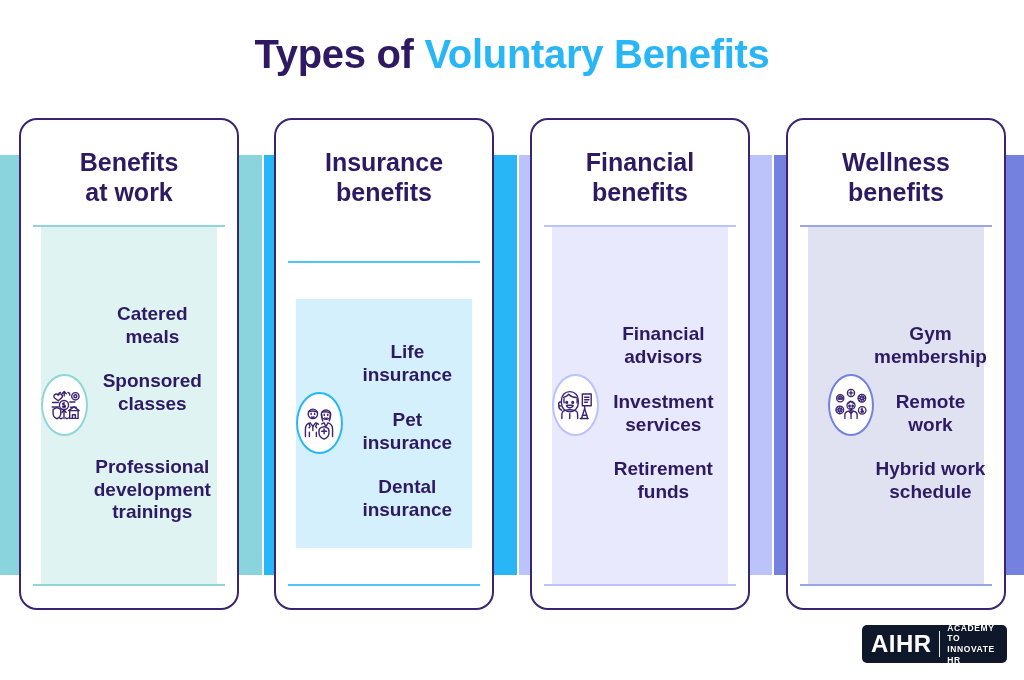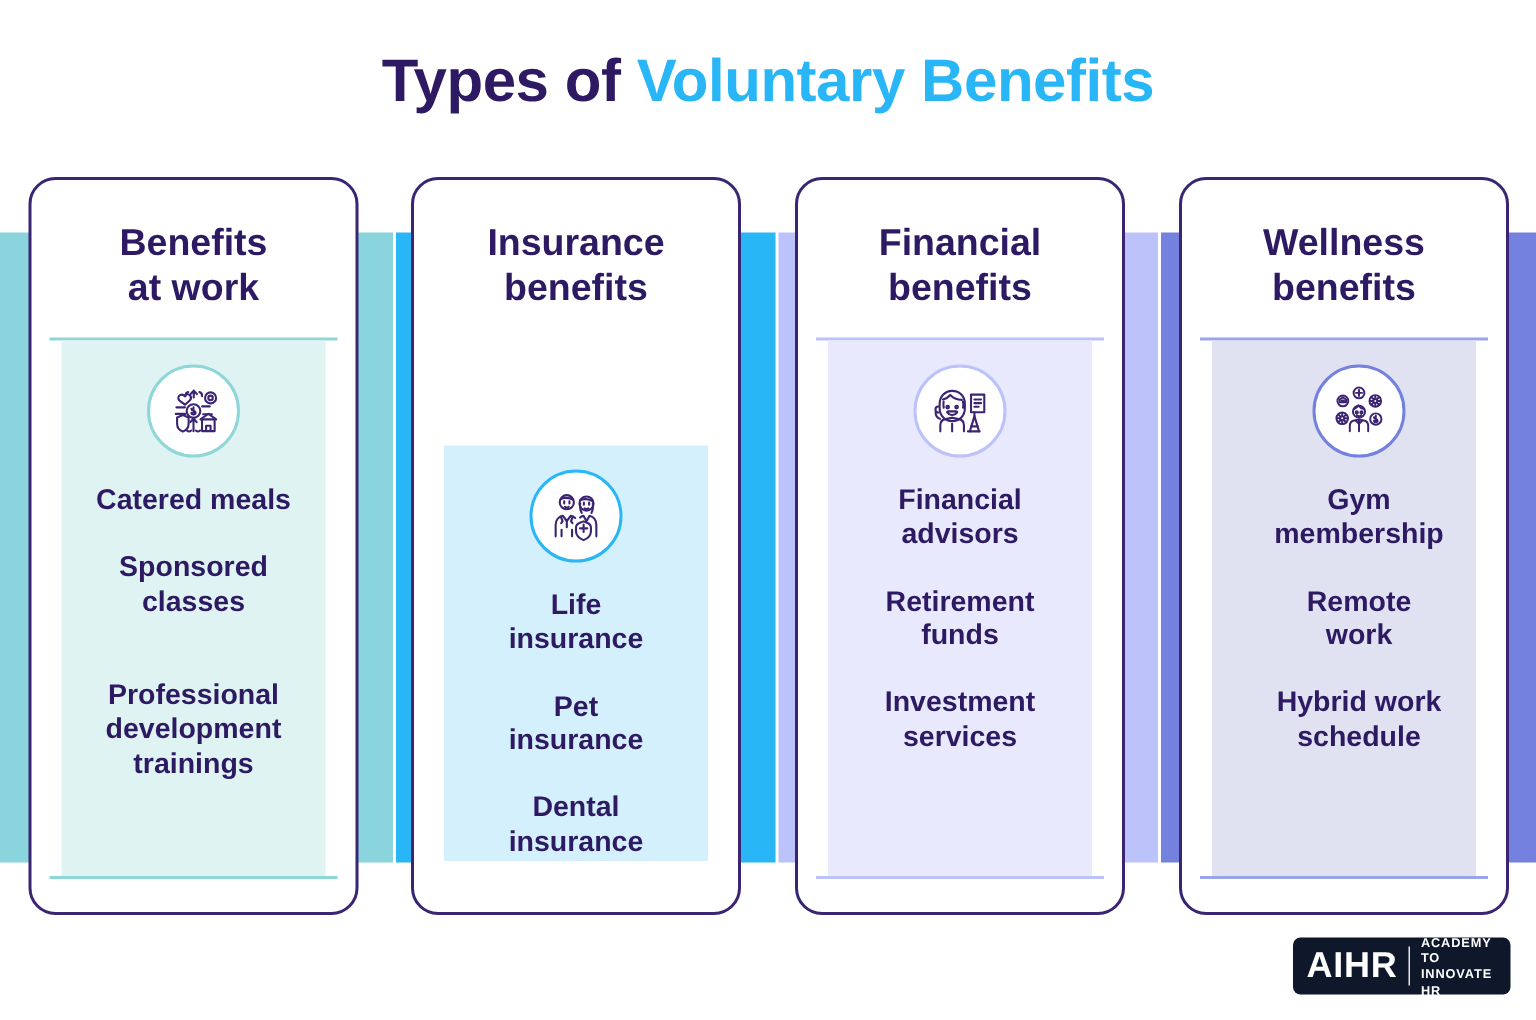--- a/index.html
+++ b/index.html
@@ -72,21 +72,21 @@
   .divider {
     margin-top: 18px;
     width: 192px;
     height: 2px;
   }
   .panel {
     margin-top: 0px;
     width: 176px;
     flex: 1 1 auto;
     display: flex;
-    flex-direction: column;
+    flex-direction: row;
     align-items: center;
     box-sizing: border-box;
     padding-top: 16px;
   }
   .panel-bottomline {
     width: 192px;
     height: 2px;
     margin-bottom: 22px;
   }
   .icon-wrap {
@@ -261,24 +261,24 @@
       <path d="M31.5 39.5l3.5-11.6 3.5 11.6"></path>
       <path d="M32.6 35.7h4.8"></path>
       <path d="M32.4 11.5h10.1v13.4H32.4z"></path>
       <path d="M35 15.2h5M35 18h5M35 20.8h3.2"></path>
       <path d="M35 28v-3.1"></path>
     </svg>
           </div>
           <div class="items">
             <div class="item" style="white-space: pre-line;">Financial
 advisors</div>
+            <div class="item" style="white-space: pre-line;">Investment
+services</div>
             <div class="item" style="white-space: pre-line;">Retirement
 funds</div>
-            <div class="item" style="white-space: pre-line;">Investment
-services</div>
           </div>
         </div>
         <div class="panel-bottomline" style="background: rgb(188, 194, 250);"></div>
       </div>
       <div class="card" style="left: 786px;">
         <div class="card-title" style="white-space: pre-line;">Wellness
 benefits</div>
         <div class="divider" style="background: rgb(154, 164, 232);"></div>
         <div class="panel" style="background: rgb(224, 226, 242); padding-left: 20px;">
           <div class="icon-wrap" style="border-color: rgb(116, 129, 223);">

